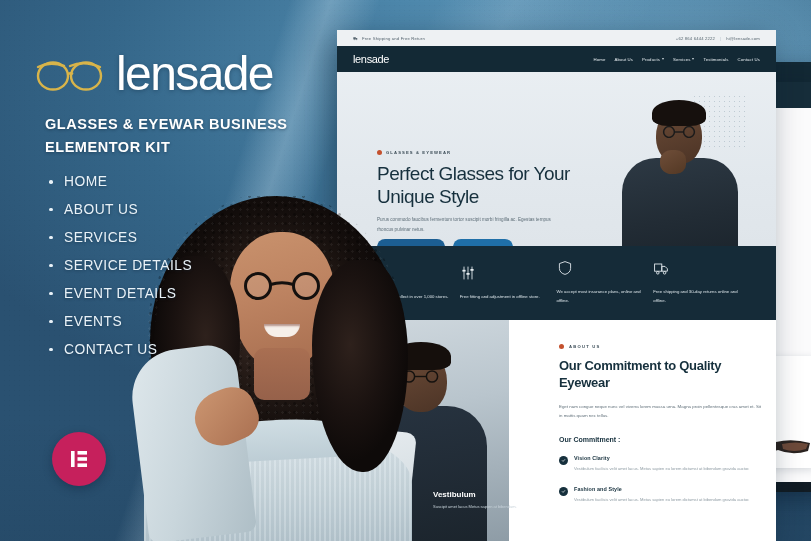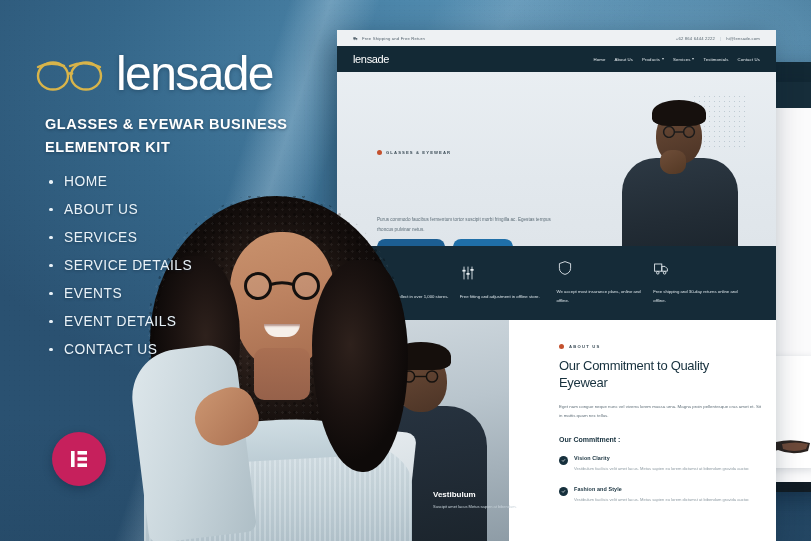--- a/index.html
+++ b/index.html
@@ -266,21 +266,21 @@
   .m-feat .fi { height:16px; margin-bottom:8px; }
   .m-feat .ft { font-size:4.3px; line-height:2.0; color:#dbe4e9; }
 
   
   .m-about{ position:relative; height:221px; background:#ffffff; padding:24px 0 0 26px; }
   .m-about .eyebrow{ display:flex; align-items:center; gap:5px; }
   .m-about .eyebrow .dot{ width:5px;height:5px;border-radius:50%;background:#c4512e; }
   .m-about .eyebrow .lab{ font-size:4.2px; letter-spacing:1.2px; color:#3b4c57; font-weight:bold; }
   .m-about h2{
     margin-top:8px; width:200px; font-size:13px; line-height:1.34;
-    letter-spacing:-.3px; color:#16303d; font-weight:400;
+    letter-spacing:-.3px; color:#16303d; font-weight:700;
   }
   .m-about .p{ margin-top:10px; width:205px; font-size:4.4px; line-height:2.1; color:#61707a; }
   .m-about .ch{ margin-top:16px; font-size:7px; color:#16303d; font-weight:bold; }
   .m-about .item{ margin-top:12px; display:flex; gap:6px; }
   .m-about .item .ic{ flex:0 0 auto; width:9px; height:9px; border-radius:50%; background:#16303d;
                       display:flex; align-items:center; justify-content:center; margin-top:1px; }
   .m-about .item .ttl{ font-size:5.4px; font-weight:bold; color:#16303d; letter-spacing:.1px; }
   .m-about .item .dsc{ margin-top:4px; width:196px; font-size:4.1px; line-height:2.1; color:#8d9aa2; }
   .m-about .leftphoto{
     position:absolute; left:0; top:0; width:172px; height:221px;
@@ -392,20 +392,21 @@
         <circle cx="30" cy="6" r="5.4" fill="none" stroke="#1b1b1b" stroke-width="1.5"></circle>
         <path d="M15.5 6h9" stroke="#1b1b1b" stroke-width="1.4"></path>
       </svg>
       <div class="h-man-hand"></div>
     </div>
 
     <div class="eyebrow">
       <span class="dot"></span>
       <span class="lab">GLASSES &amp; EYEWEAR</span>
     </div>
+    <h1>Perfect Glasses for Your Unique Style</h1>
     <div class="sub">Purus commodo faucibus fermentum tortor suscipit morbi fringilla ac. Egestas tempus rhoncus pulvinar netus.</div>
     <div class="btns">
       <div class="btn btn-a">Browse Woman</div>
       <div class="btn btn-b">Browse Men</div>
     </div>
 
   </div>
 
   <div class="m-feat">
     <div class="f">
@@ -528,22 +529,22 @@
     <span class="brand-word">lensade</span>
   </div>
 
   <div class="tagline">GLASSES &amp; EYEWAR BUSINESS ELEMENTOR KIT</div>
 
   <ul class="menu">
     <li>HOME</li>
     <li>ABOUT US</li>
     <li>SERVICES</li>
     <li>SERVICE DETAILS</li>
+    <li>EVENT DETAILS</li>
     <li>EVENTS</li>
-    <li>EVENT DETAILS</li>
     <li>CONTACT US</li>
   </ul>
 
   <div class="elementor-badge">
     <svg width="24" height="24" viewBox="0 0 24 24">
       <rect x="4" y="4" width="3.6" height="16" fill="#ffffff"></rect>
       <rect x="10.5" y="4" width="9.5" height="3.6" fill="#ffffff"></rect>
       <rect x="10.5" y="10.2" width="9.5" height="3.6" fill="#ffffff"></rect>
       <rect x="10.5" y="16.4" width="9.5" height="3.6" fill="#ffffff"></rect>
     </svg>

